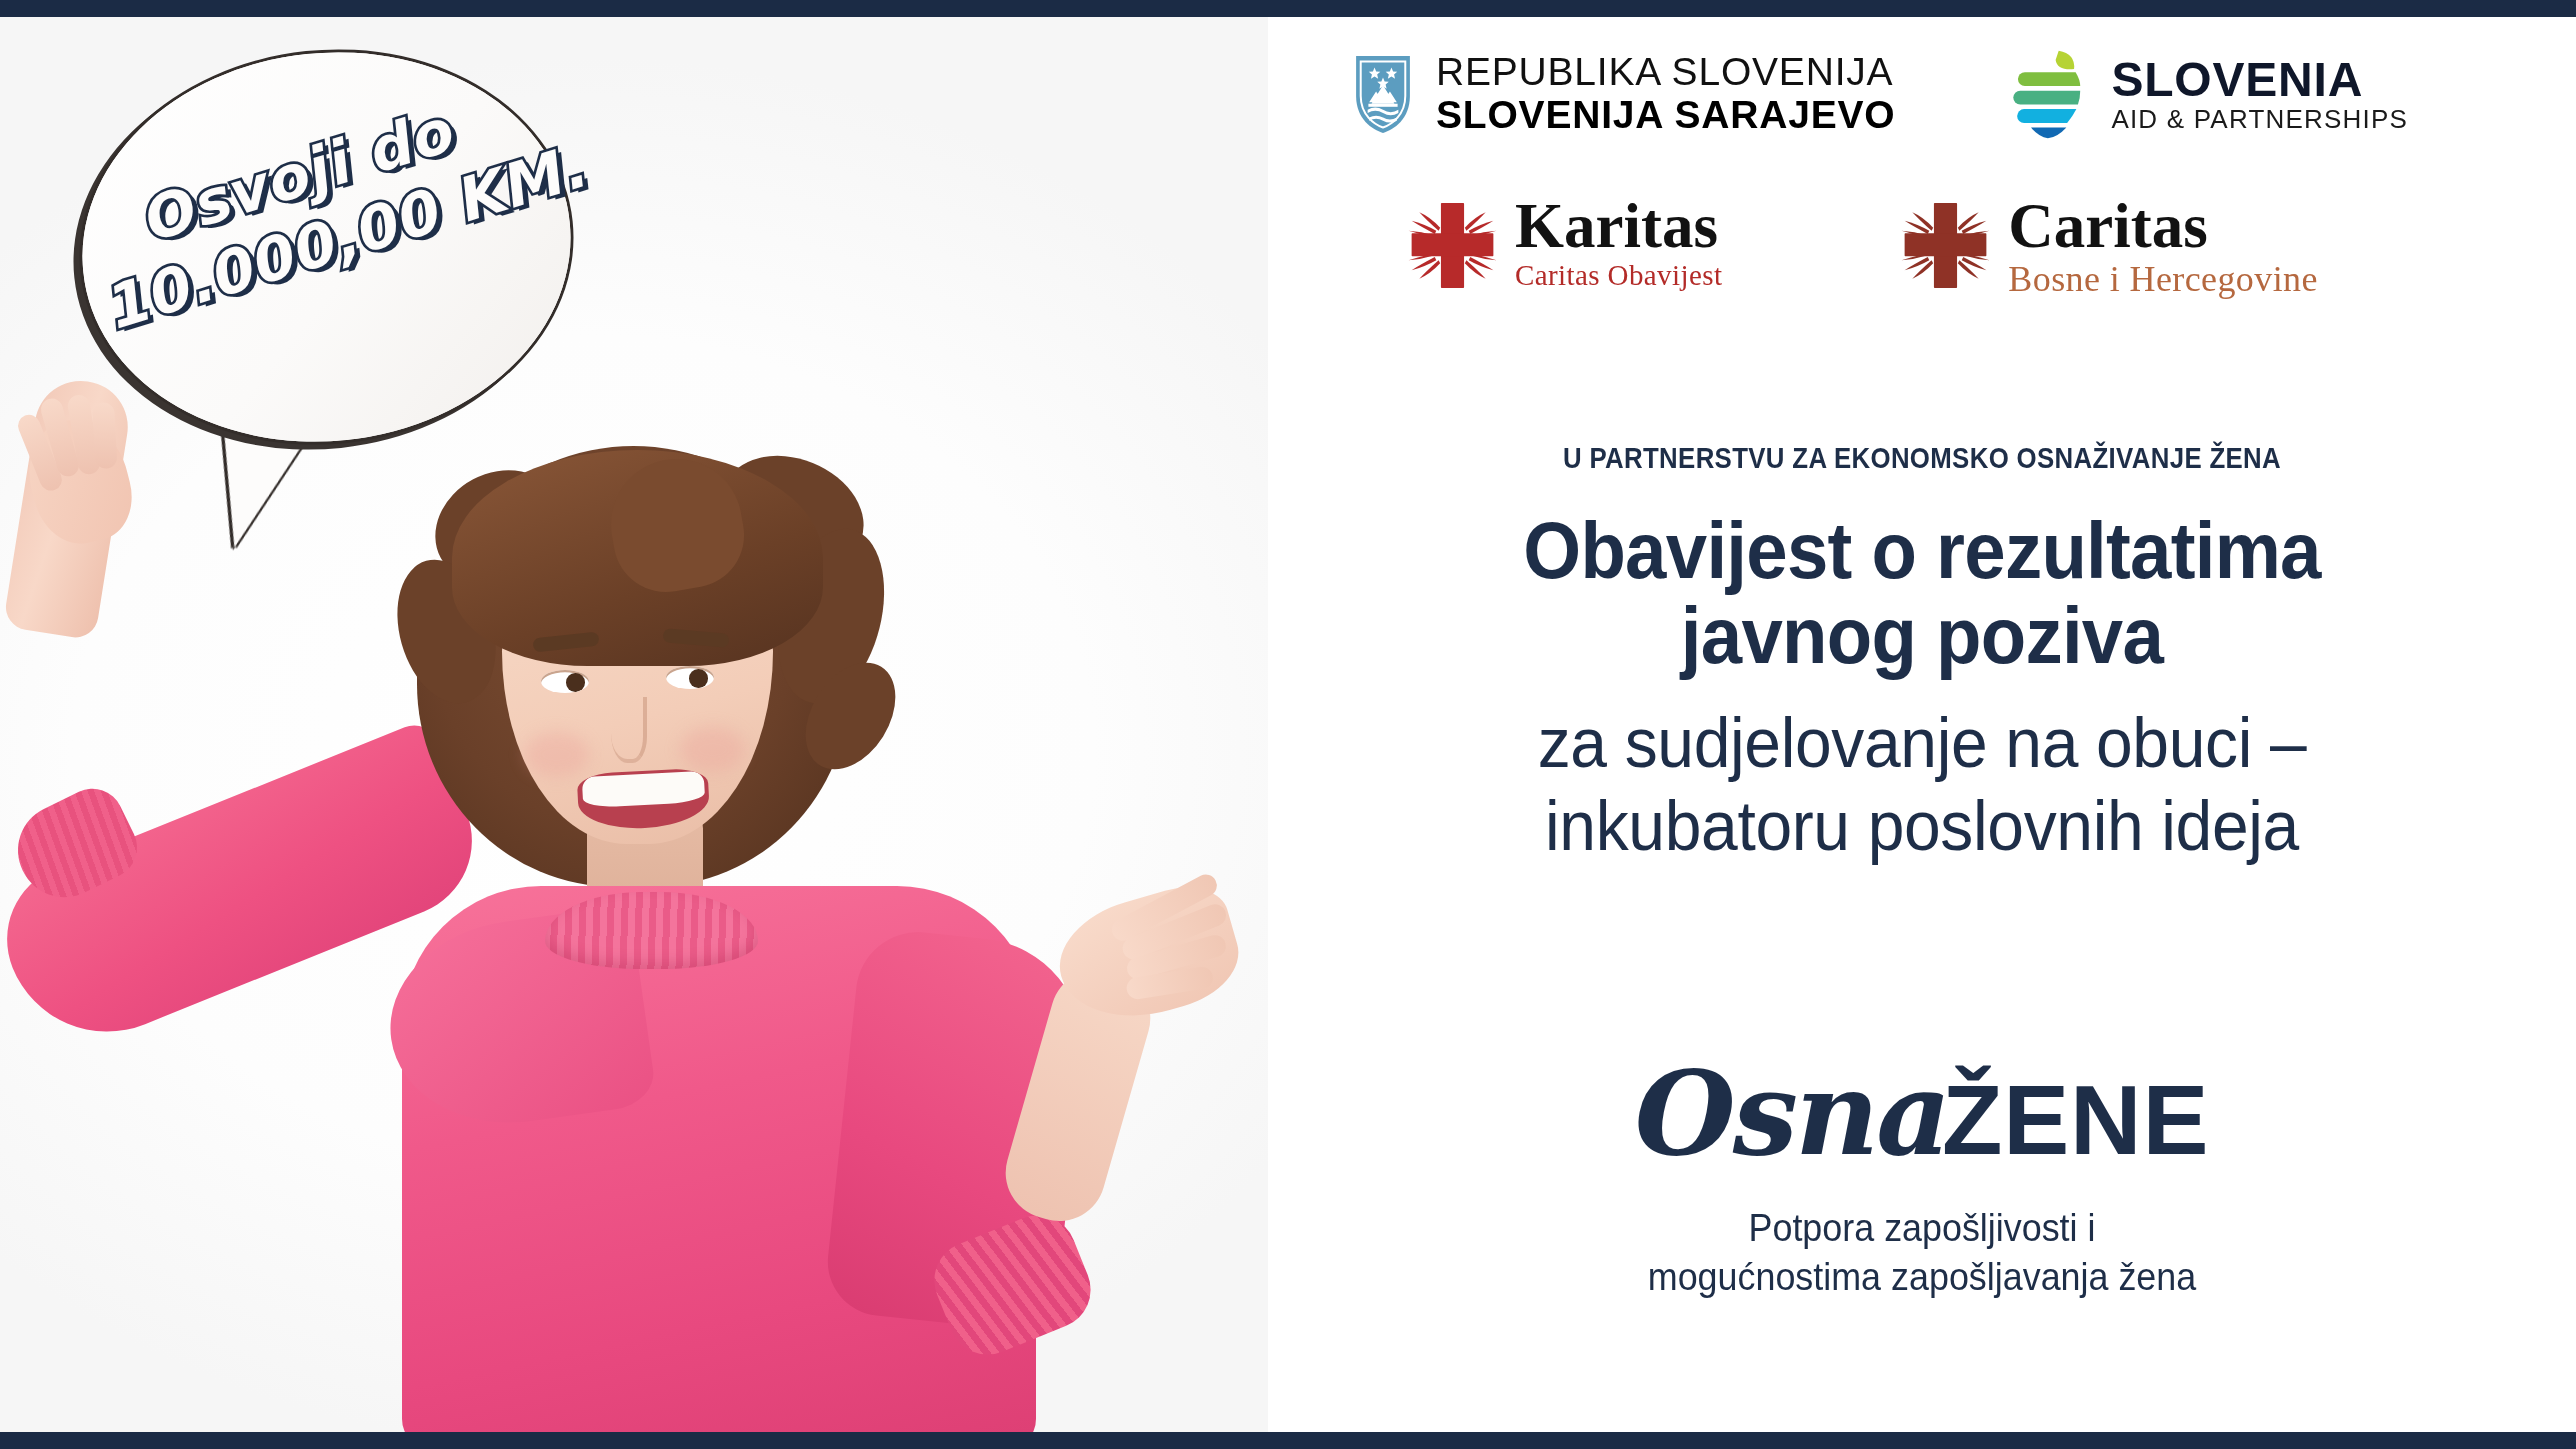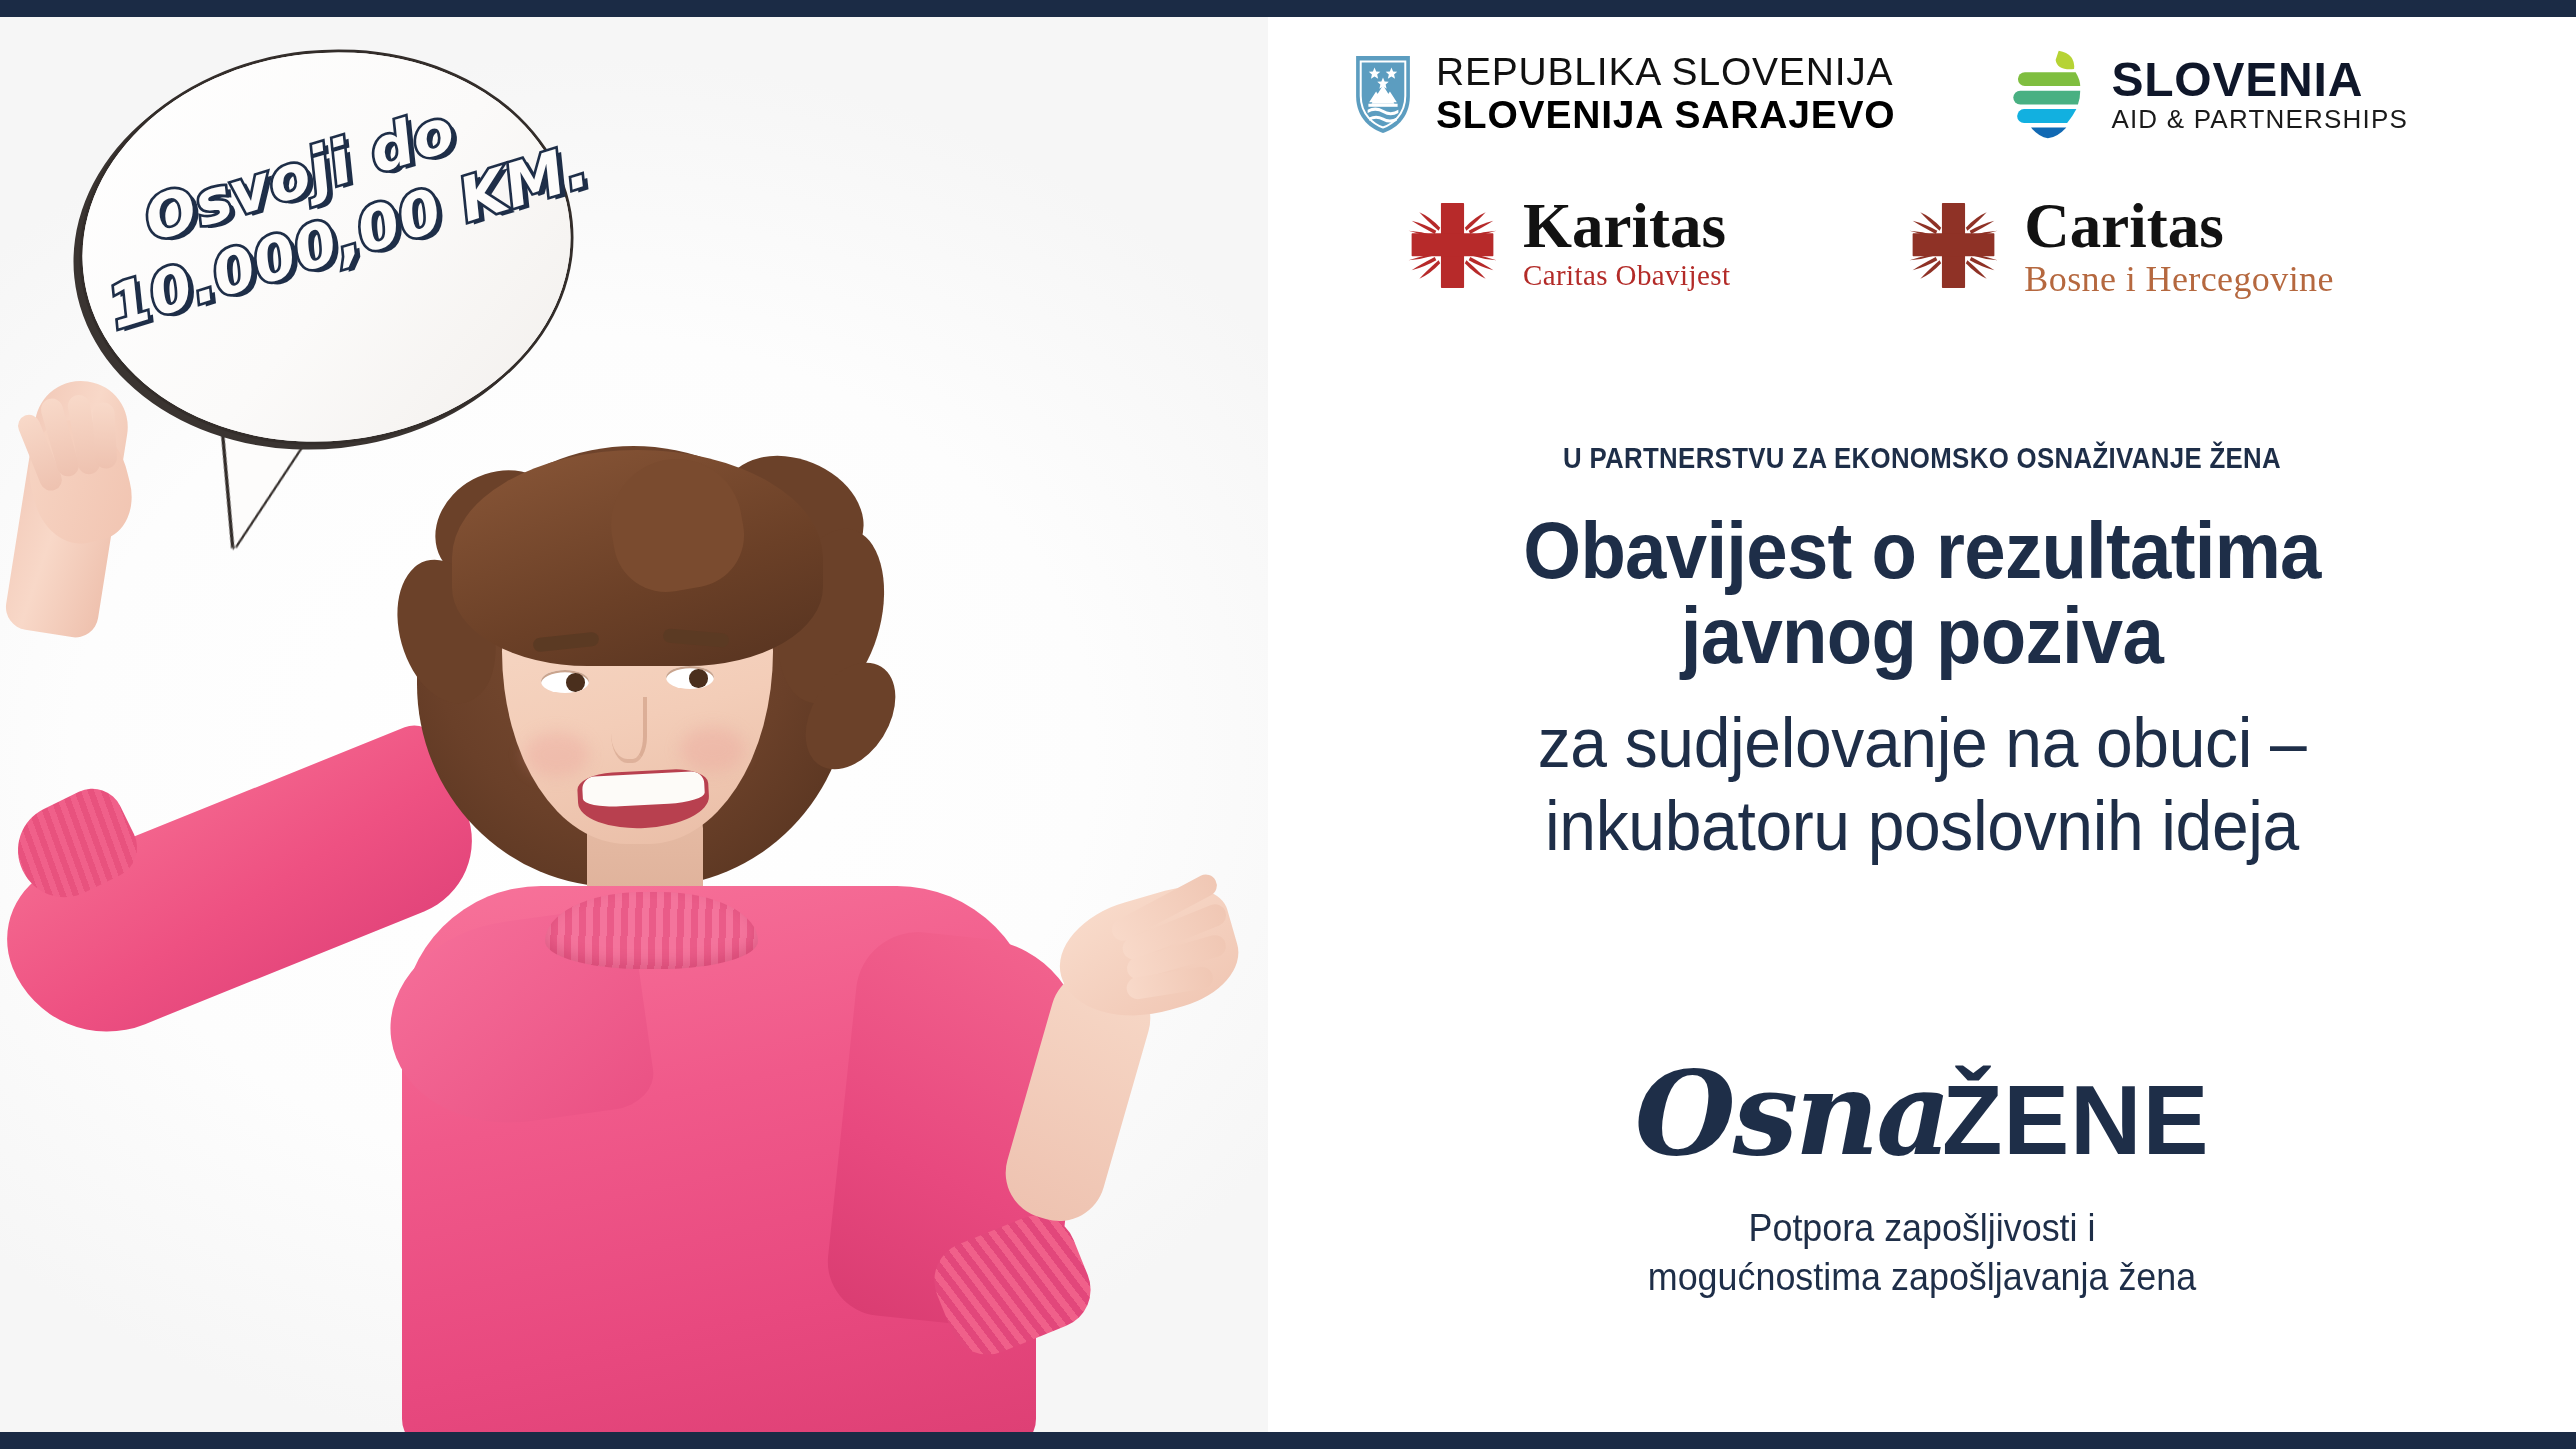--- a/index.html
+++ b/index.html
@@ -331,21 +331,21 @@
     font-family:"Liberation Sans", sans-serif;
     font-size:26px; font-weight:400; letter-spacing:1.2px; color:#1a1a1a;
     white-space:nowrap; text-align:left;
   }
 
   
   .logo-row-2 {
     position:absolute; left:0; top:178px; width:1308px; height:155px;
     display:flex; align-items:flex-start;
   }
-  .caritas-block { display:flex; align-items:flex-start; gap:25px; }
+  .caritas-block { display:flex; align-items:flex-start; gap:17px; }
   .caritas-slo { margin-left:139px; }
   .caritas-bih { margin-left:178px; }
   .flamecross { width:91px; height:91px; flex:none; margin-top:4.6px; }
   .car-text { line-height:1.0; }
   .car-name {
     font-family:"Liberation Serif", serif;
     font-weight:bold; font-size:63px; color:#121212;
     letter-spacing:0px; white-space:nowrap;
   }
   .car-sub {

